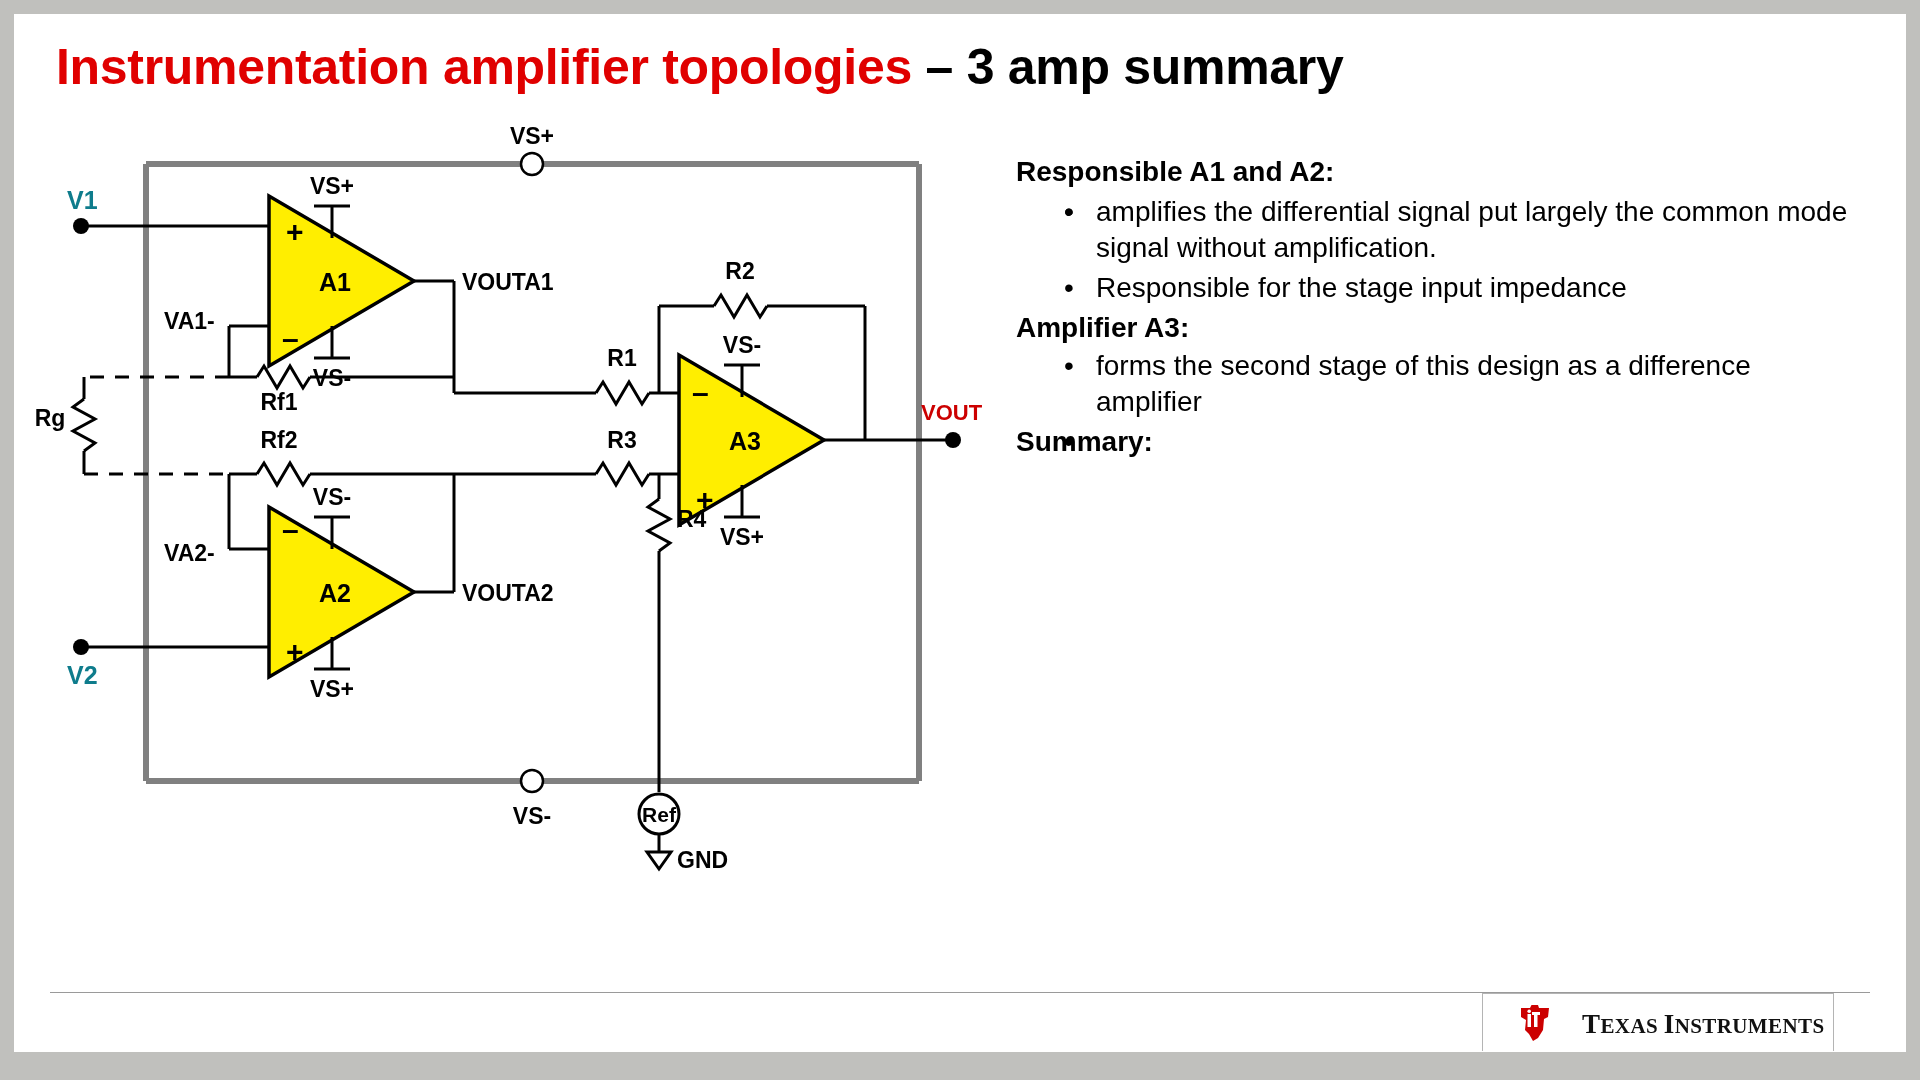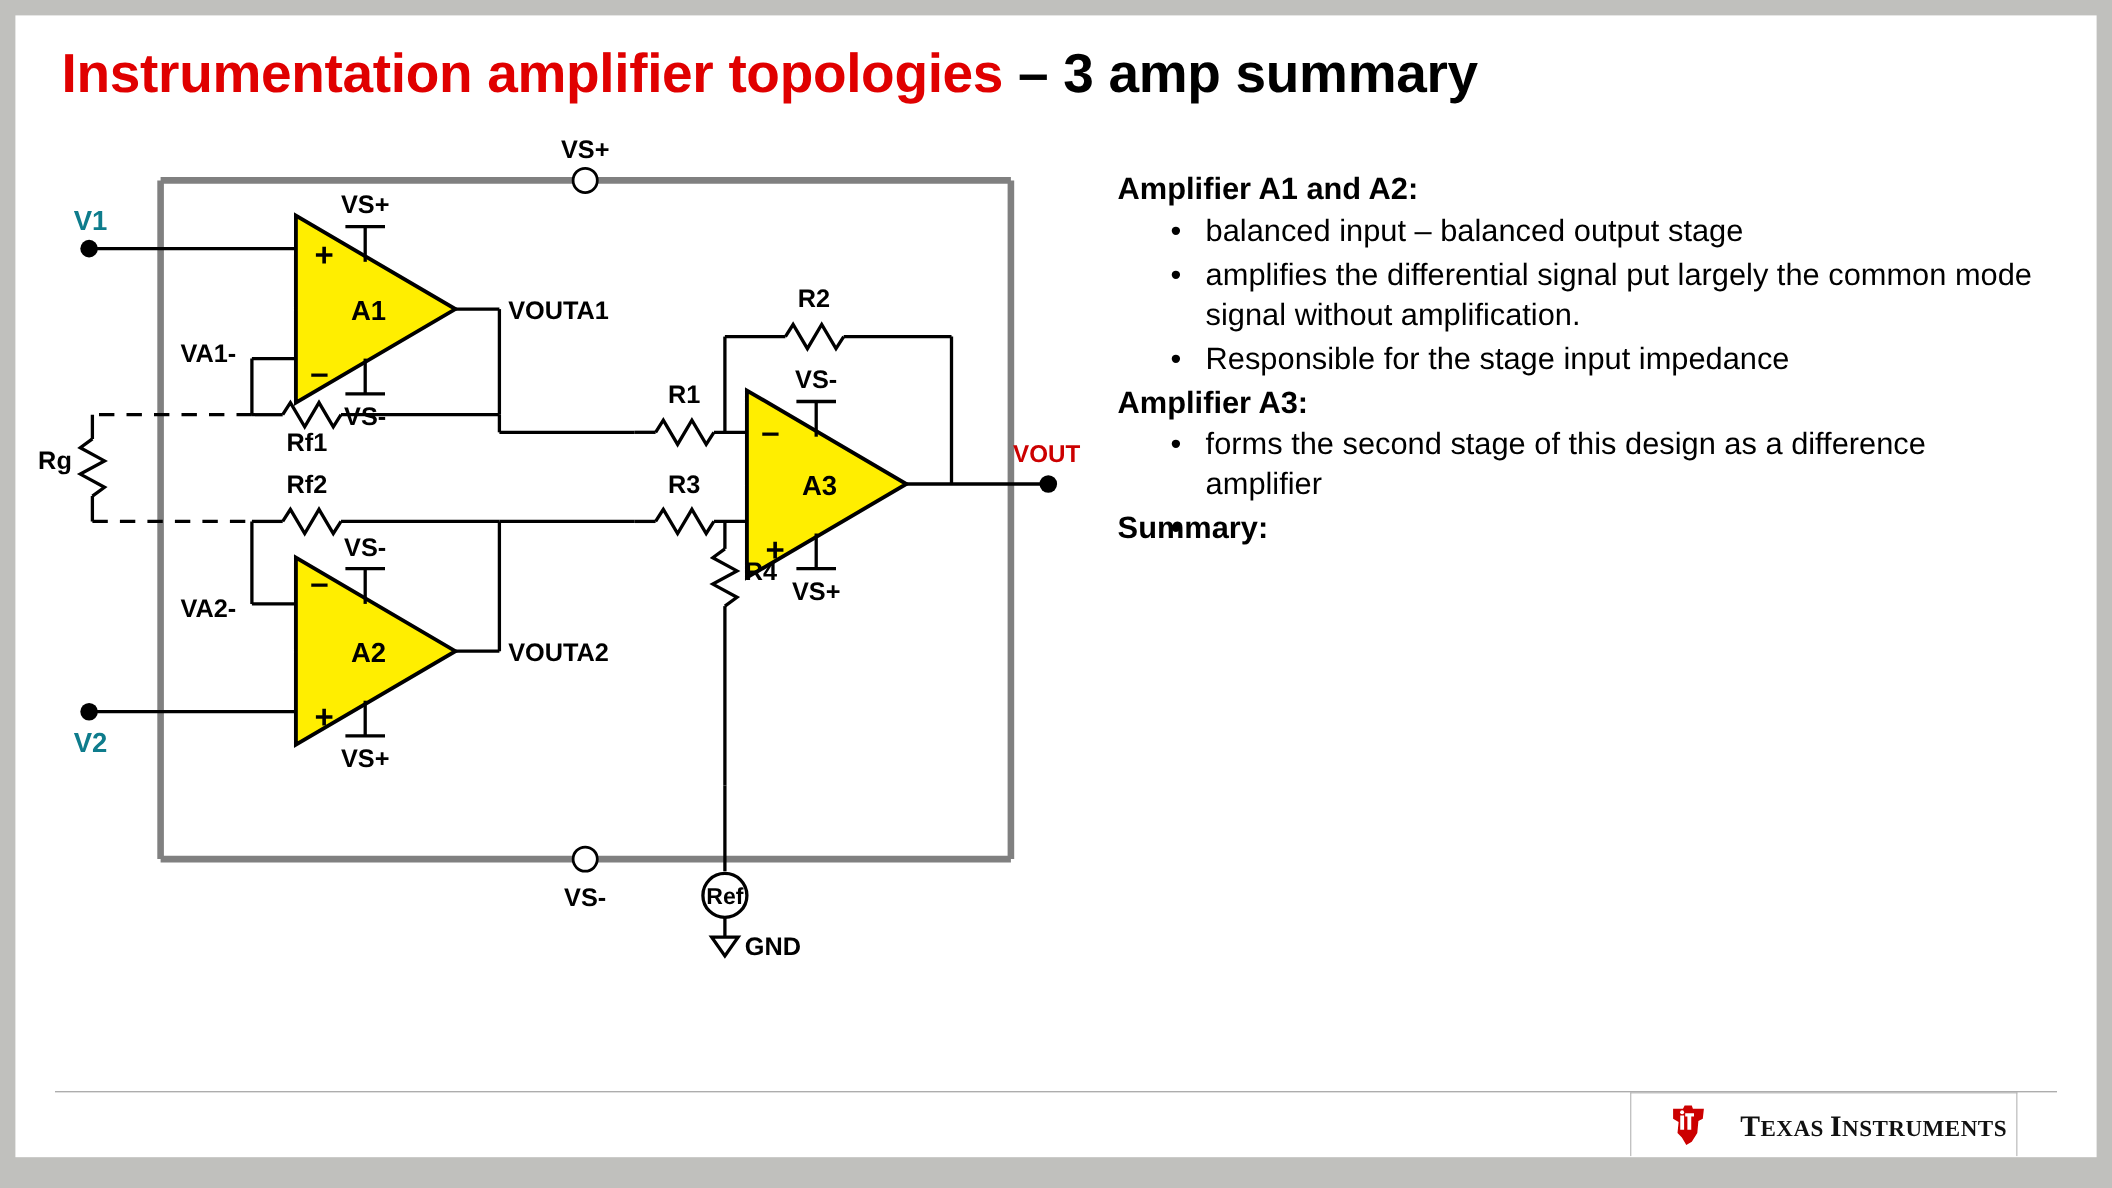--- a/index.html
+++ b/index.html
@@ -333,23 +333,23 @@
       <path class="wire" d="M 645 720 L 645 742"></path>
       <path d="M 633 738 L 657 738 L 645 755 Z" fill="#ffffff" stroke="#000000" stroke-width="3"></path>
       <text class="sch-label" x="663" y="754">GND</text>
     </g>
 
   </svg>
   </div>
 
   <div id="body-text">
 
-    <p class="head">Amplifier A1 and A2:</p>
+    <p class="head">Responsible A1 and A2:</p>
     <ul class="bullets">
-      <li><span class="bullet-dot">•</span><span>balanced input – balanced output stage</span></li>
+      <li><span class="bullet-dot">•</span></li>
       <li><span class="bullet-dot">•</span><span>amplifies the differential signal put largely the common mode signal without amplification.</span></li>
       <li><span class="bullet-dot">•</span><span>Responsible for the stage input impedance</span></li>
     </ul>
 
     <p class="head">Amplifier A3:</p>
     <ul class="bullets">
       <li><span class="bullet-dot">•</span><span>forms the second stage of this design as a difference amplifier</span></li>
       <li><span class="bullet-dot">•</span></li>
     </ul>
 

